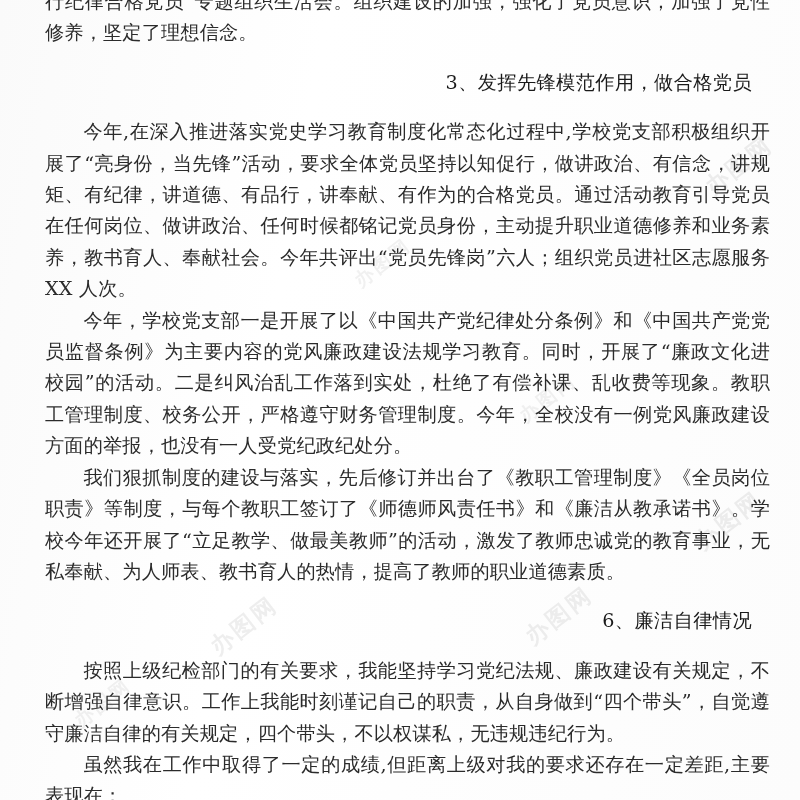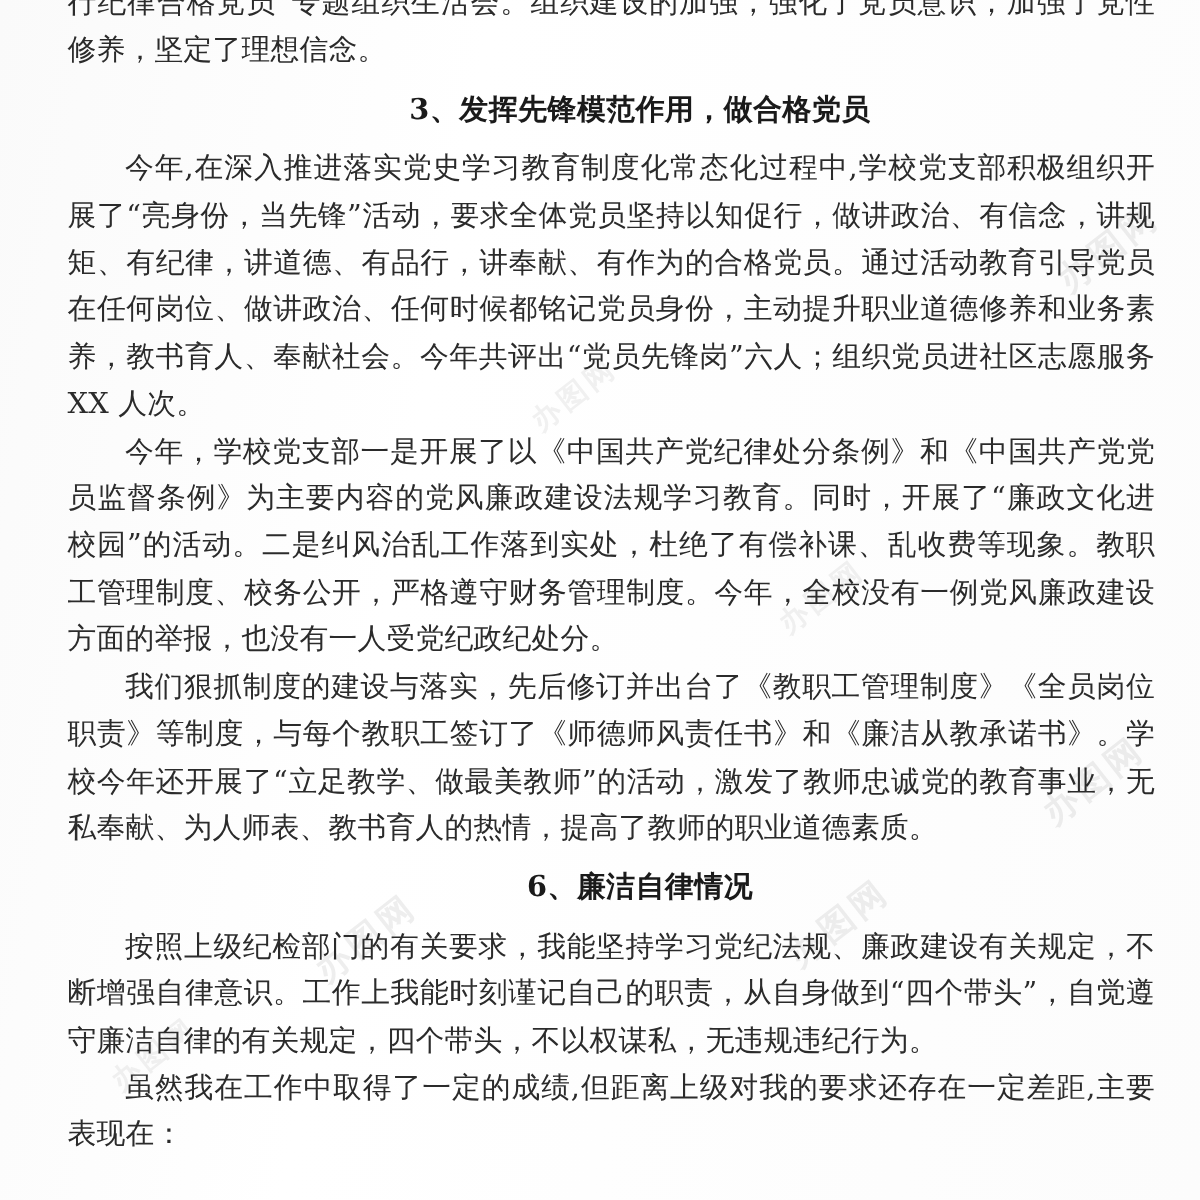--- a/index.html
+++ b/index.html
@@ -48,29 +48,29 @@
     color: #2b2b2b;
     text-align: justify;
     text-justify: inter-character;
     letter-spacing: 0.15px;
     font-family: "DejaVu Serif", "Liberation Serif", serif;
     -webkit-font-smoothing: antialiased;
   }
   p.para.indent { text-indent: 2em; }
 
   p.heading {
-    margin: 8px;
+    margin: 18px;
     padding: 0;
     font-size: 19.2px;
     line-height: 31.4px;
     color: #1a1a1a;
-    font-weight: bold;
+    font-weight: normal;
     text-indent: 2em;
     letter-spacing: 0.4px;
-    text-align: center;
+    text-align: right;
   }
 
   
   .wm {
     position: absolute;
     color: rgba(120,120,120,0.13);
     font-size: 23px;
     font-weight: bold;
     letter-spacing: 3px;
     font-family: "DejaVu Sans", "Liberation Sans", sans-serif;

